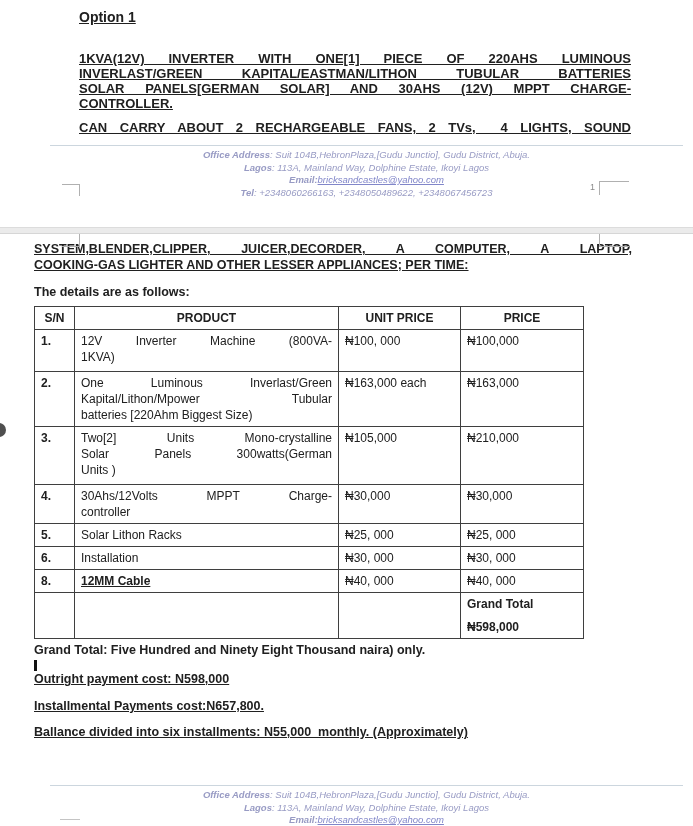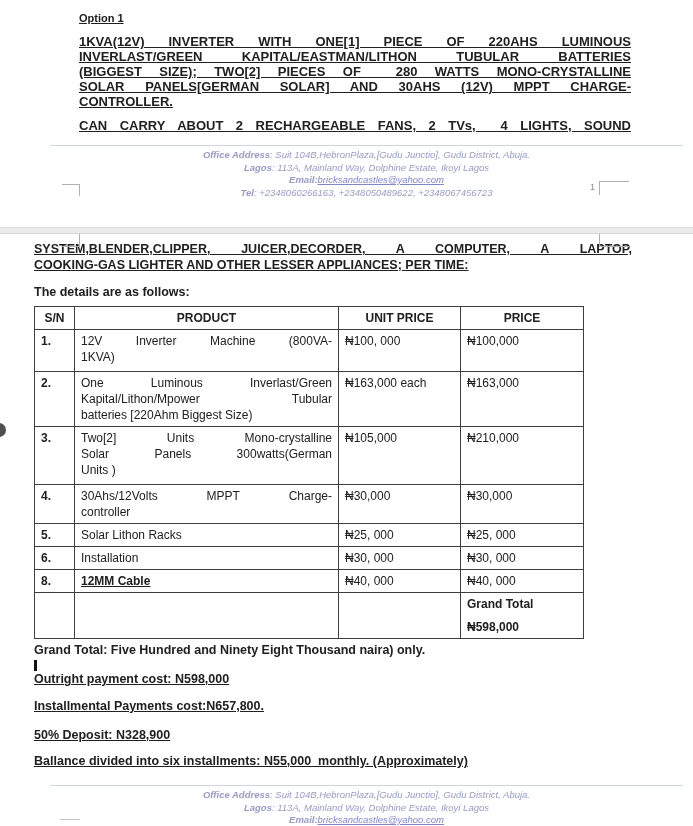--- a/index.html
+++ b/index.html
@@ -5,21 +5,21 @@
   * { margin:0; padding:0; box-sizing:border-box; }
   body { background:#fff; }
   .screen {
     position:relative; width:693px; height:826px; overflow:hidden;
     background:#fff; color:#202020;
     font-family:"Liberation Sans","DejaVu Sans",sans-serif;
   }
   
   .page1 { position:relative; height:227px; }
   .p1-content { padding:8px 62px 0 79px; }
-  .h-title { display:inline-block; font-weight:bold; font-size:11px; text-decoration:underline; margin-bottom:10px; }
+  .h-title { display:inline-block; font-weight:bold; font-size:14px; text-decoration:underline; margin-bottom:26px; }
   .b-para { font-weight:bold; font-size:13px; line-height:15px; text-decoration:underline; }
   .ln { white-space:pre-wrap; }
   .jl { text-align:justify; text-align-last:justify; }
   .can-carry { margin-top:9px; }
   
   .footer { position:absolute; left:0; right:0; text-align:center; font-style:italic;
             font-size:9.5px; line-height:12.5px; color:#989bc4;padding-left:40px; }
   .footer1 { top:145px; }
   .footer2 { top:551px; }
   .f-sep { border-top:1px solid #ccd6de; margin:0 10px 3px 10px; }
@@ -63,21 +63,20 @@
 <body>
 
 <div class="screen">
 
   <div class="page1">
     <div class="p1-content">
       <div class="h-title">Option 1</div>
       <div class="b-para">
         <div class="ln jl">1KVA(12V) INVERTER WITH ONE[1] PIECE OF 220AHS LUMINOUS</div>
         <div class="ln jl">INVERLAST/GREEN KAPITAL/EASTMAN/LITHON TUBULAR BATTERIES</div>
-        <div class="ln jl">(BIGGEST SIZE); TWO[2] PIECES OF  280 WATTS MONO-CRYSTALLINE</div>
         <div class="ln jl">SOLAR PANELS[GERMAN SOLAR] AND 30AHS (12V) MPPT CHARGE-</div>
         <div class="ln">CONTROLLER.</div>
       </div>
       <div class="b-para can-carry">
         <div class="ln jl">CAN CARRY ABOUT 2 RECHARGEABLE FANS, 2 TVs,  4 LIGHTS, SOUND</div>
       </div>
     </div>
 
     <div class="footer footer1">
       <div class="f-sep"></div>
@@ -191,21 +190,20 @@
           </td>
         </tr>
       </tbody>
         </table>
 
       <div class="sum">
         <div class="gt-words ln">Grand Total: Five Hundred and Ninety Eight Thousand naira) only.</div>
         <div class="cursor"></div>
         <div class="u ln">Outright payment cost: N598,000</div>
         <div class="u ln mt12">Installmental Payments cost:N657,800.</div>
-        <div class="u ln mt14">50% Deposit: N328,900</div>
         <div class="u ln mt1">Ballance divided into six installments: N55,000  monthly. (Approximately)</div>
       </div>
     </div>
 
     <div class="footer footer2">
       <div class="f-sep"></div>
       <div class="f-line"><span class="f-b">Office Address</span><span>: Suit 104B,HebronPlaza,[Gudu Junctio], Gudu District, Abuja.</span></div>
       <div class="f-line"><span class="f-b">Lagos</span><span>: 113A, Mainland Way, Dolphine Estate, Ikoyi Lagos</span></div>
       <div class="f-line"><span class="f-b">Email:</span><a class="f-link">bricksandcastles@yahoo.com</a></div>
 

